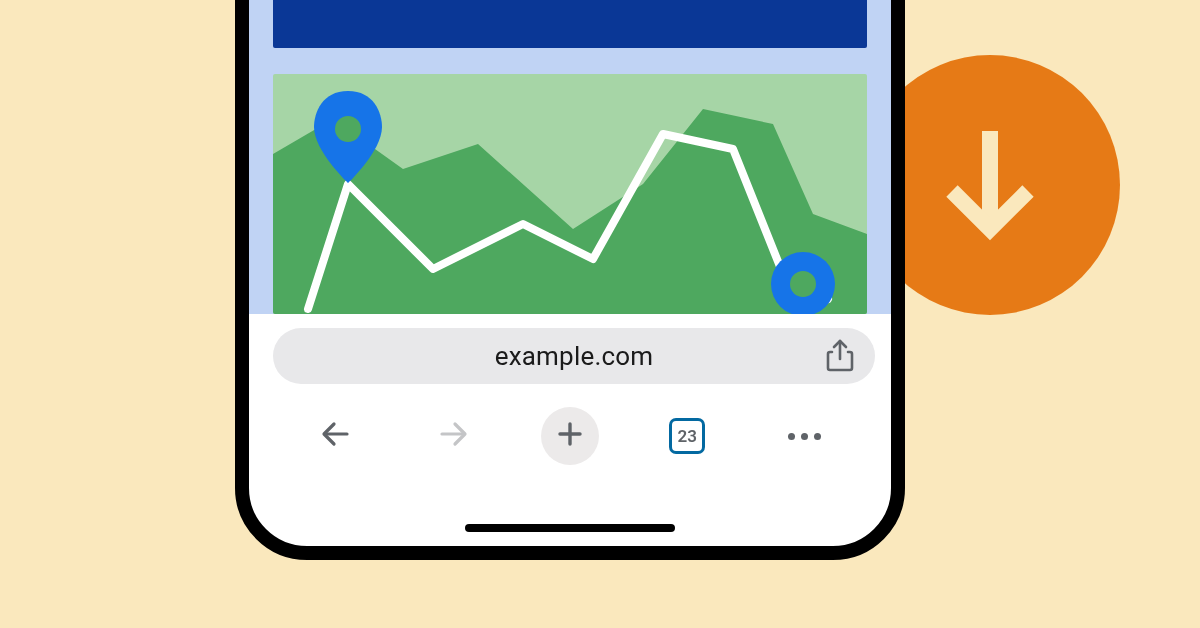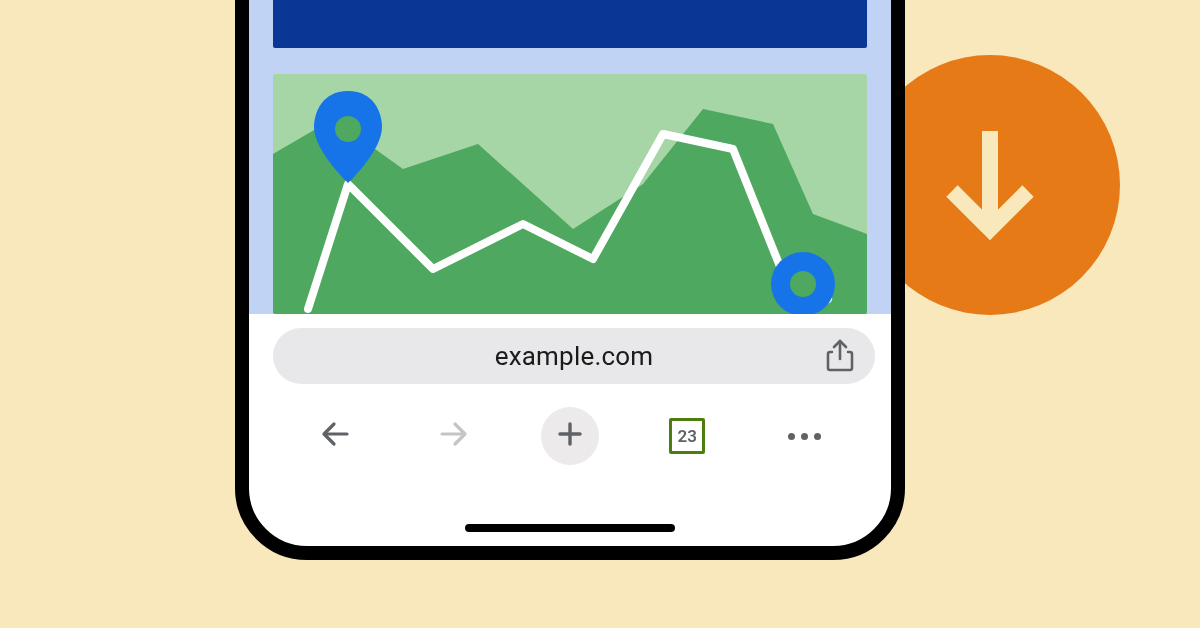--- a/index.html
+++ b/index.html
@@ -115,22 +115,22 @@
     padding: 0 28px;
   }
   .tbtn {
     width: 58px; height: 58px;
     display:flex; align-items:center; justify-content:center;
     border-radius: 50%;
   }
   .tbtn.plus { background: #eceaea; }
   .tabs-btn {
     width: 36px; height: 36px;
-    border: 3px solid #4d7c0f;
-    border-radius: 2px;
+    border: 3px solid #0369a1;
+    border-radius: 7px;
     display:flex; align-items:center; justify-content:center;
     font-size: 17px;
     font-weight: 600;
     color:#5f6368;
   }
   .more-dots {
     display:flex; gap:6px;
   }
   .more-dots span {
     width:7px; height:7px; border-radius:50%; background:#5f6368;

